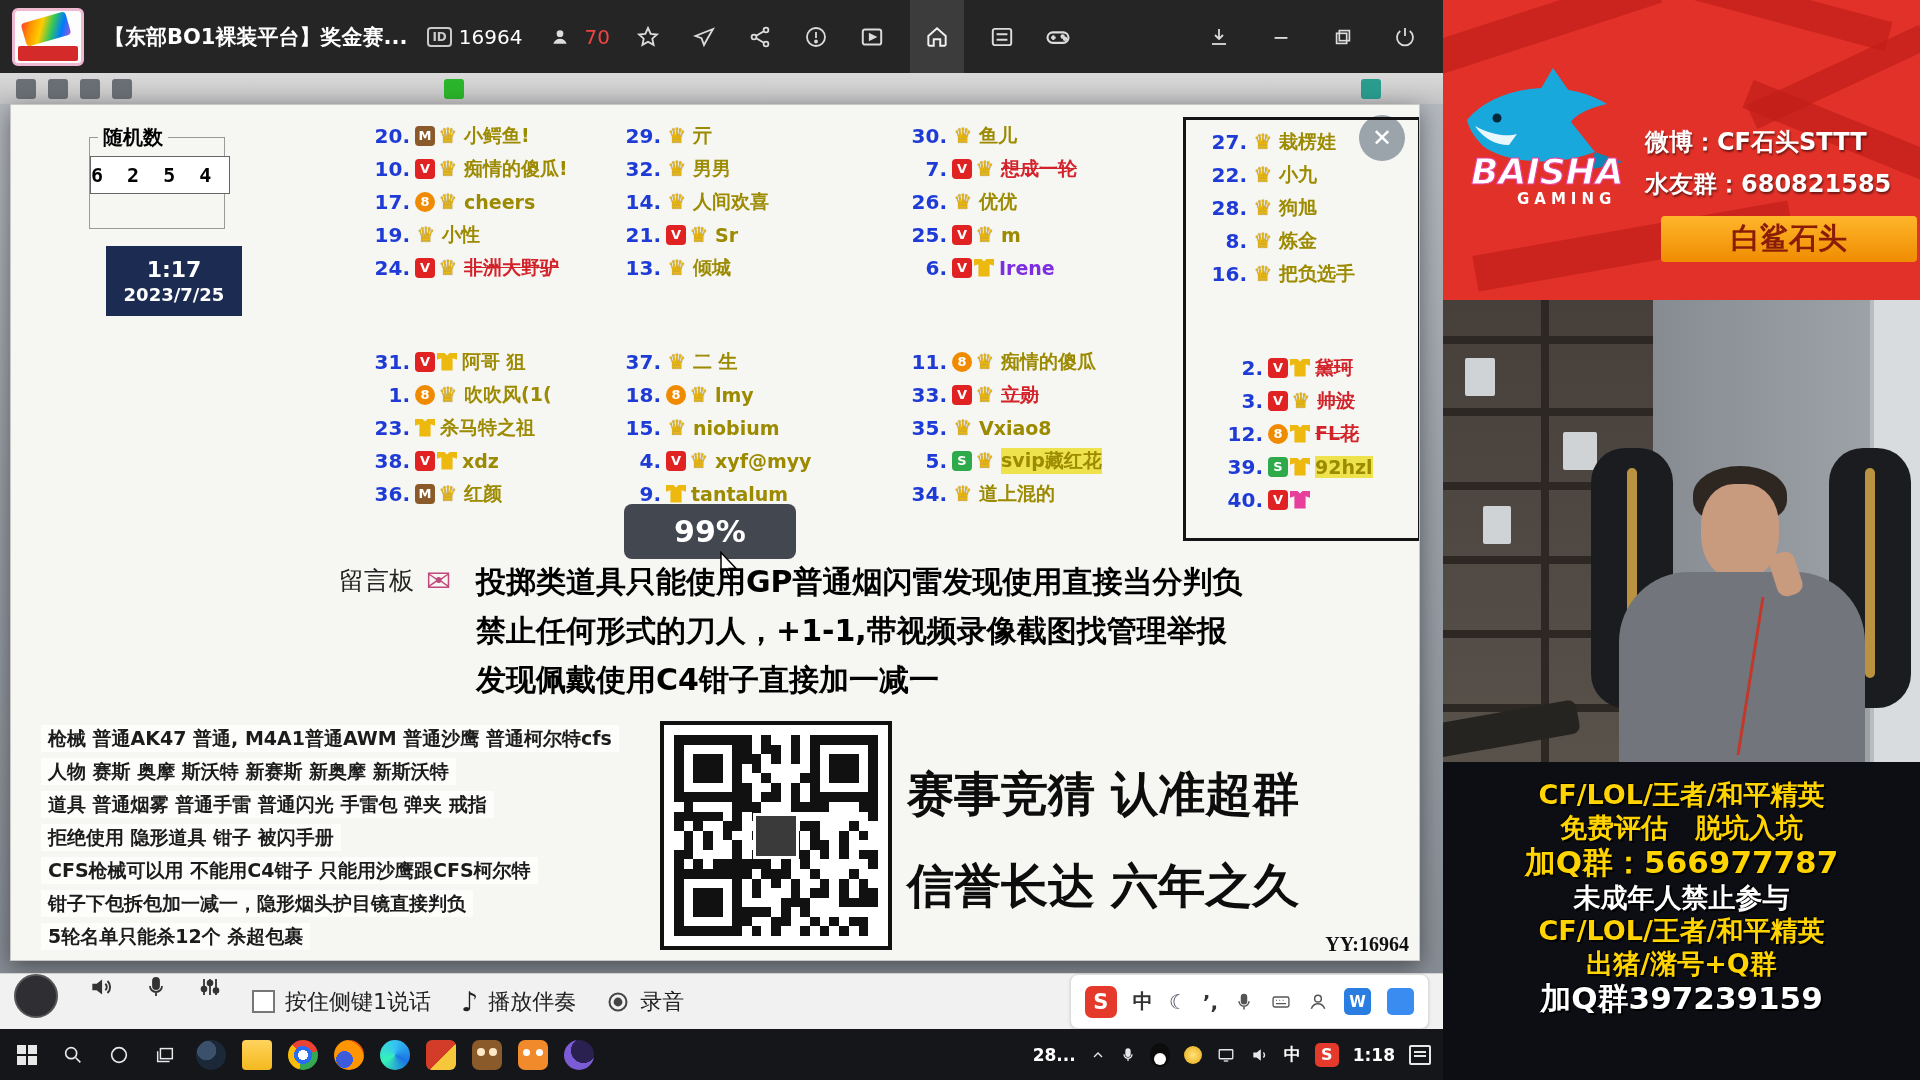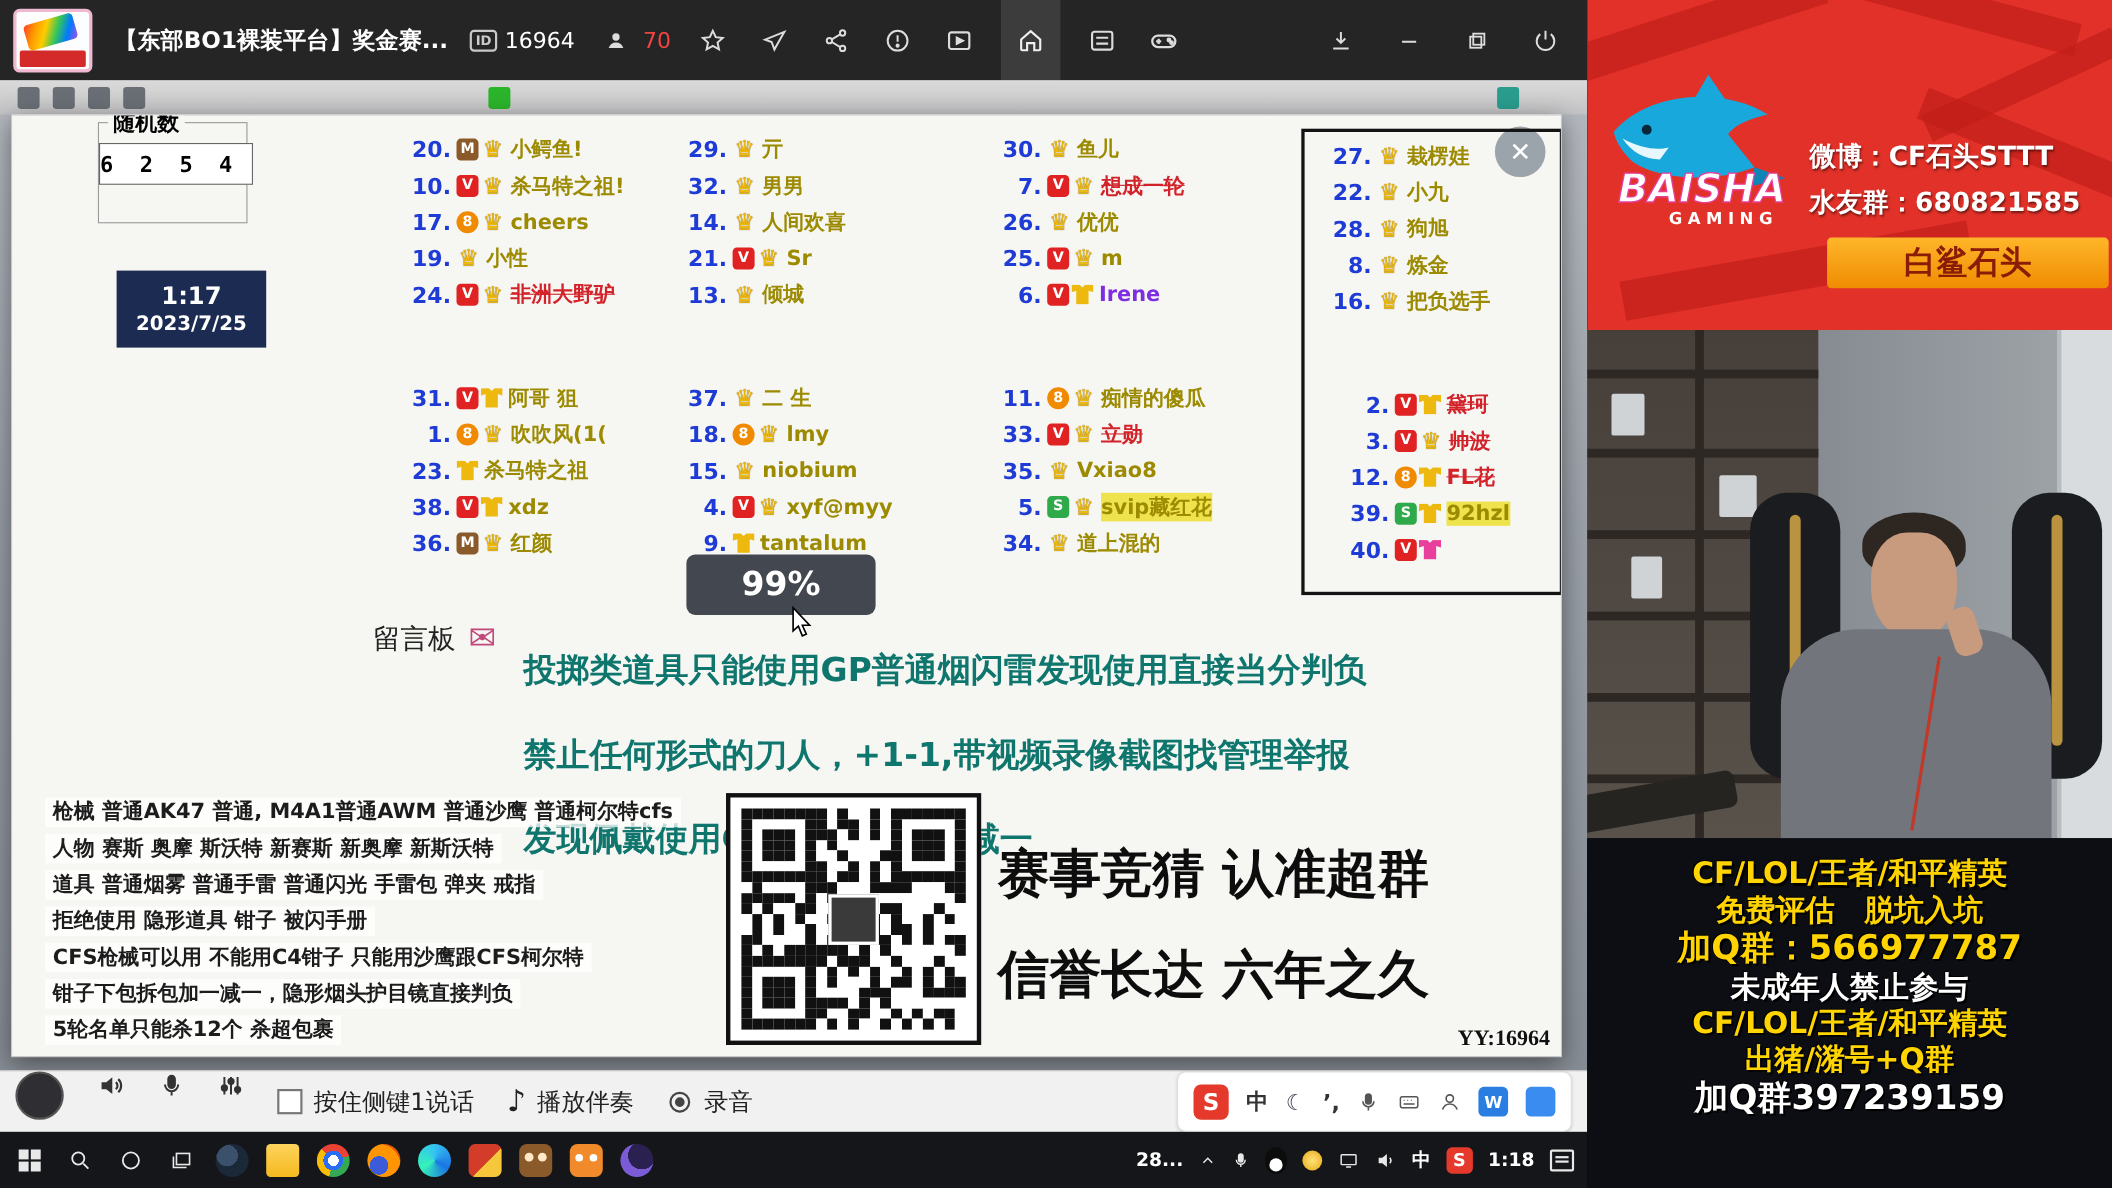--- a/index.html
+++ b/index.html
@@ -32,21 +32,21 @@
 .stripicon{width:20px;height:20px;background:#6a6f76;border-radius:3px;}
 .stripicon.green{background:#2bb52b;margin-left:300px;}
 .stripicon.teal{background:#2a9d8f;margin-left:auto;margin-right:46px;}
 
 
 .overlay{position:absolute;left:10px;top:31px;width:1410px;height:857px;background:#f6f6f3;
   border:1px solid #c8c8c8;box-shadow:0 6px 22px rgba(0,0,0,.45);overflow:hidden;}
 .closebtn{position:absolute;right:14px;top:10px;width:46px;height:46px;border-radius:50%;
   background:#9ba4ab;color:#fff;font-size:24px;font-weight:bold;display:flex;align-items:center;
   justify-content:center;cursor:pointer;}
-.randbox{position:absolute;left:78px;top:6px;width:136px;height:92px;border:1px solid #9a9a9a;}
+.randbox{position:absolute;left:78px;top:32px;width:136px;height:92px;border:1px solid #9a9a9a;}
 .randlbl{position:absolute;top:-14px;left:8px;background:#f6f6f3;padding:0 5px;font-size:20px;font-weight:bold;color:#000;}
 .randinput{display:block;margin:18px auto 0;width:140px;height:38px;border:1px solid #666;background:#fff;
   font-size:20px;font-weight:bold;letter-spacing:6px;text-align:center;
   font-family:"DejaVu Sans Mono","Liberation Mono",monospace;}
 .clock{position:absolute;left:95px;top:141px;width:136px;height:70px;background:#1c2b52;color:#fff;
   display:flex;flex-direction:column;align-items:center;justify-content:center;font-weight:bold;gap:2px;}
 .clock .t{font-size:22px;}
 .clock .d{font-size:18px;}
 
 
@@ -74,21 +74,21 @@
 
 .progress{position:absolute;left:613px;top:399px;width:172px;height:55px;border-radius:8px;
   background:rgba(42,47,56,.88);color:#fff;font-size:30px;font-weight:bold;
   display:flex;align-items:center;justify-content:center;}
 .cursor{position:absolute;left:708px;top:446px;}
 
 .boardrow{position:absolute;left:328px;top:459px;display:flex;align-items:center;gap:12px;}
 .boardlbl{font-size:25px;color:#222;}
 .mail{color:#c2497c;font-size:30px;line-height:1;}
 .purple-lines{position:absolute;left:465px;top:452px;}
-.purple-lines .tline{font-size:30px;font-weight:bold;color:#0f766e;line-height:49px;white-space:nowrap;margin-top:28px;}
+.purple-lines .tline{font-size:30px;font-weight:bold;color:#000000;line-height:49px;white-space:nowrap;}
 
 .rules{position:absolute;left:30px;top:620px;}
 .rules .tline{font-size:19px;color:#1c1c1c;background:rgba(255,255,255,.75);padding:1px 7px;
   display:table;margin-bottom:6px;line-height:25px;white-space:nowrap;font-weight:bold;}
 
 .qrwrap{position:absolute;left:649px;top:616px;width:232px;height:229px;background:#fff;
   border:4px solid #111;padding:10px;}
 #qr{position:relative;display:grid;grid-template-columns:repeat(21,1fr);grid-template-rows:repeat(21,1fr);
   width:100%;height:100%;}
 #qr .c{background:#fff;}
@@ -329,21 +329,21 @@
             </span>
     <span class="pname">小鳄鱼!</span>
   </div>
 
   <div class="prow">
     <span class="pnum">10.</span>
     <span class="pbadges">
               <span class="badge b-v">V</span>
               <span class="badge b-crown">♛</span>
             </span>
-    <span class="pname">杀马特之祖!</span>
+    <span class="pname">痴情的傻瓜!</span>
   </div>
 
   <div class="prow">
     <span class="pnum">17.</span>
     <span class="pbadges">
               <span class="badge b-8">8</span>
               <span class="badge b-crown">♛</span>
             </span>
     <span class="pname">cheers</span>
   </div>

